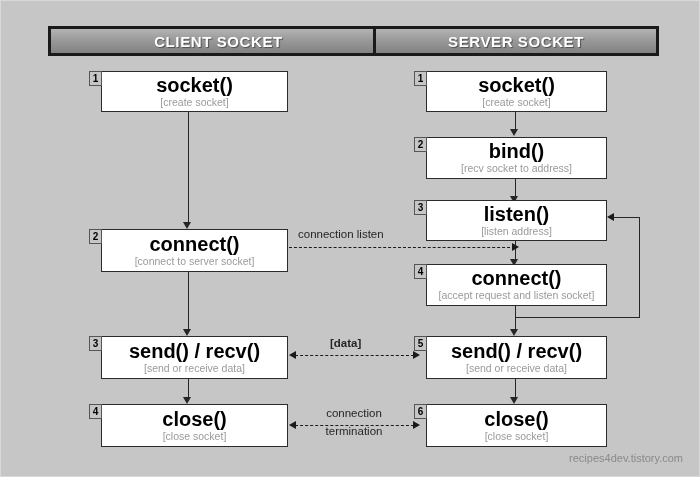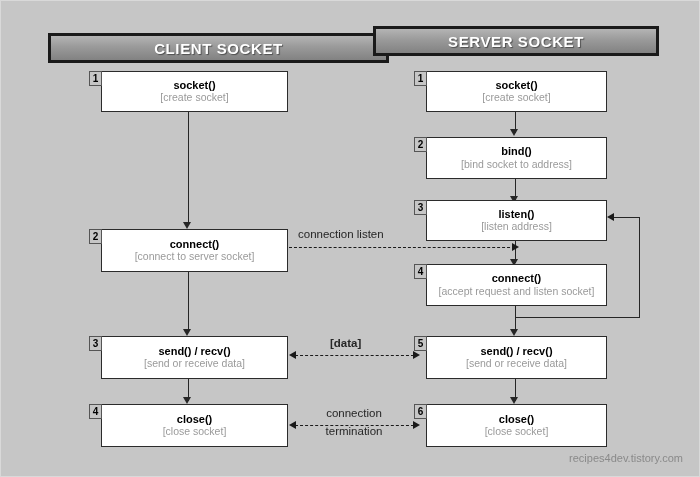--- a/index.html
+++ b/index.html
@@ -28,37 +28,37 @@
     justify-content: center;
     box-sizing: border-box;
   }
   .col-header span {
     color: #ffffff;
     font-size: 15px;
     font-weight: bold;
     letter-spacing: 0.6px;
     text-shadow: 1px 1px 1px rgba(0,0,0,0.45);
   }
-  #header-client { left: 47px;  top: 32px; width: 341px; text-align: center; }
+  #header-client { left: 47px;  top: 25px; width: 341px; text-align: center; }
   #header-server { left: 372px; top: 25px; width: 286px; }
 
   
   .step-box {
     position: absolute;
     background: #ffffff;
     border: 1.6px solid #2b2b2b;
     box-sizing: border-box;
     display: flex;
     flex-direction: column;
     align-items: center;
     justify-content: center;
     z-index: 4;
   }
   .step-title {
-    font-size: 11px;
+    font-size: 20px;
     font-weight: bold;
     color: #000000;
     line-height: 1.05;
     margin-bottom: 1px;
   }
   .step-sub {
     font-size: 10.5px;
     color: #9a9a9a;
     line-height: 1.05;
     text-align: center;
@@ -232,21 +232,21 @@
 
   <div class="step-box" style="left:425px; top:70px; width:181px; height:41px;">
     <div class="step-num">1</div>
     <div class="step-title">socket()</div>
     <div class="step-sub">[create socket]</div>
   </div>
 
   <div class="step-box" style="left:425px; top:136px; width:181px; height:42px;">
     <div class="step-num">2</div>
     <div class="step-title">bind()</div>
-    <div class="step-sub">[bind socket to address]</div>
+    <div class="step-sub">[recv socket to address]</div>
   </div>
 
   <div class="step-box" style="left:425px; top:199px; width:181px; height:41px;">
     <div class="step-num">3</div>
     <div class="step-title">listen()</div>
     <div class="step-sub">[listen address]</div>
   </div>
 
   <div class="step-box" style="left:425px; top:263px; width:181px; height:42px;">
     <div class="step-num">4</div>

